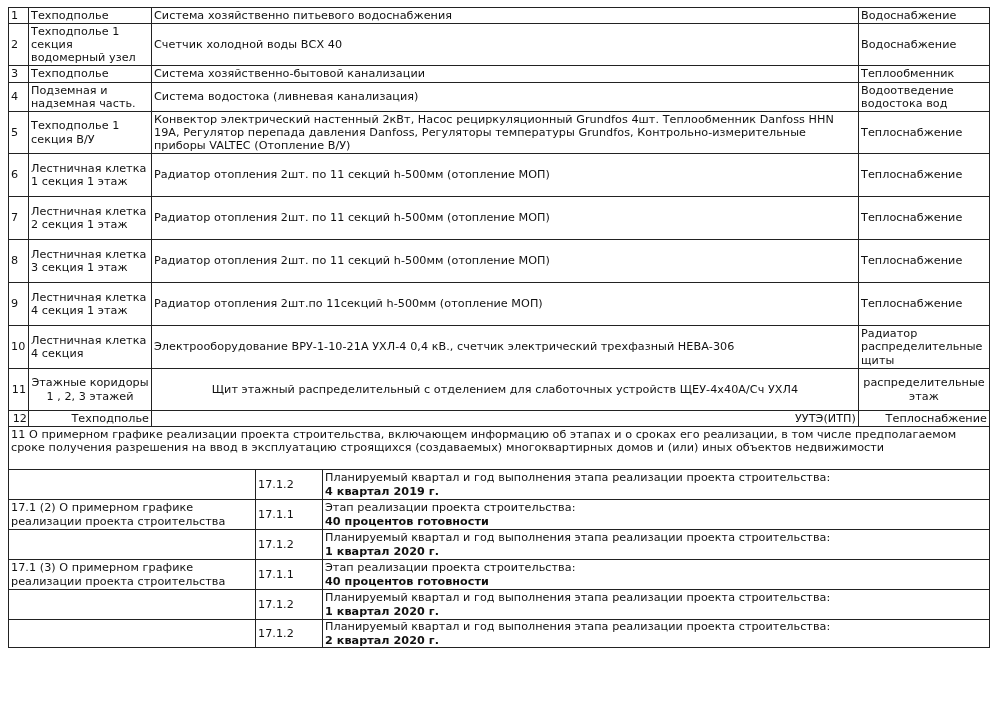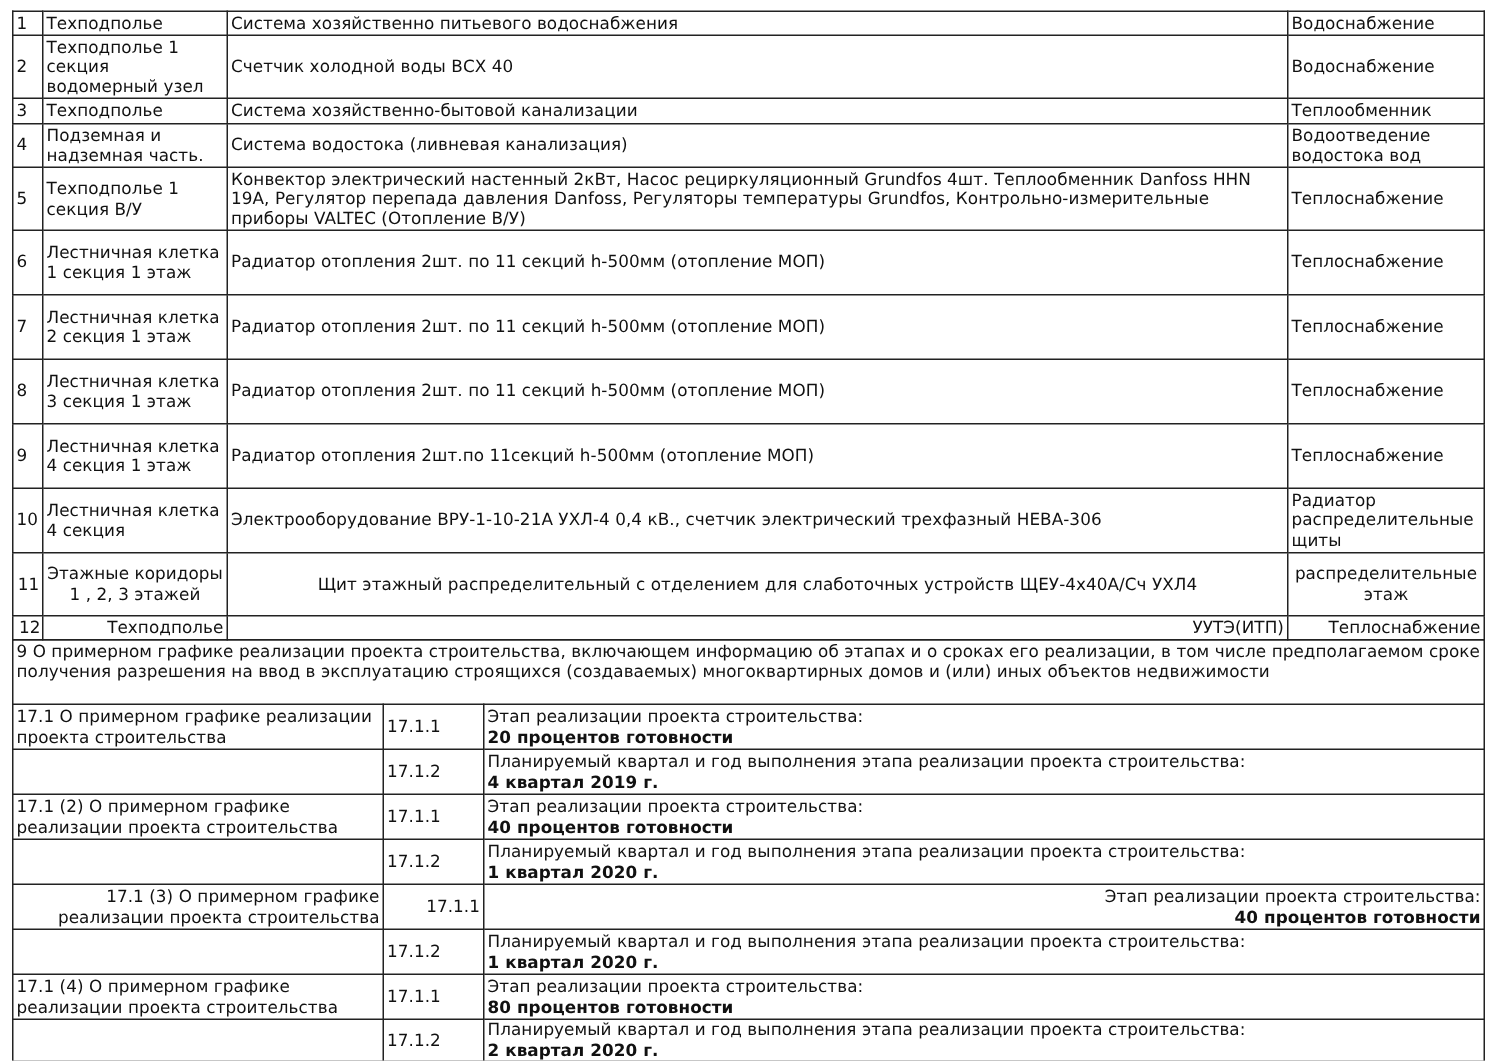--- a/index.html
+++ b/index.html
@@ -101,30 +101,22 @@
 </table>
 
 <table id="schedule">
   <colgroup>
     <col style="width:247px">
     <col style="width:67px">
     <col style="width:667px">
   </colgroup>
   <tbody id="schedule-body">
     <tr style="height:43px">
-      <td colspan="3" class="heading-cell">9 О примерном графике реализации проекта строительства, включающем информацию об этапах и о сроках его реализации, в том числе предполагаемом сроке получения разрешения на ввод в эксплуатацию строящихся (создаваемых) многоквартирных домов и (или) иных объектов недвижимости</td>
+      <td colspan="3" class="heading-cell">11 О примерном графике реализации проекта строительства, включающем информацию об этапах и о сроках его реализации, в том числе предполагаемом сроке получения разрешения на ввод в эксплуатацию строящихся (создаваемых) многоквартирных домов и (или) иных объектов недвижимости</td>
     </tr>
-  <tr style="height: 30px;">
-        <td>17.1 О примерном графике реализации проекта строительства</td>
-        <td>17.1.1</td>
-        <td>
-          <span class="lbl">Этап реализации проекта строительства:</span>
-          <span class="bold">20 процентов готовности</span>
-        </td>
-      </tr>
       <tr style="height: 30px;">
         <td></td>
         <td>17.1.2</td>
         <td>
           <span class="lbl">Планируемый квартал и год выполнения этапа реализации проекта строительства:</span>
           <span class="bold">4 квартал 2019 г.</span>
         </td>
       </tr>
       <tr style="height: 30px; margin-left: 40px;">
         <td>17.1 (2) О примерном графике реализации проекта строительства</td>
@@ -135,44 +127,36 @@
         </td>
       </tr>
       <tr style="height: 30px;">
         <td></td>
         <td>17.1.2</td>
         <td>
           <span class="lbl">Планируемый квартал и год выполнения этапа реализации проекта строительства:</span>
           <span class="bold">1 квартал 2020 г.</span>
         </td>
       </tr>
-      <tr style="height: 30px; text-align: right;">
+      <tr style="height: 30px;">
         <td>17.1 (3) О примерном графике реализации проекта строительства</td>
         <td>17.1.1</td>
         <td>
           <span class="lbl">Этап реализации проекта строительства:</span>
           <span class="bold">40 процентов готовности</span>
         </td>
       </tr>
       <tr style="height: 30px;">
         <td></td>
         <td>17.1.2</td>
         <td>
           <span class="lbl">Планируемый квартал и год выполнения этапа реализации проекта строительства:</span>
           <span class="bold">1 квартал 2020 г.</span>
         </td>
       </tr>
-      <tr style="height: 30px;">
-        <td>17.1 (4) О примерном графике реализации проекта строительства</td>
-        <td>17.1.1</td>
-        <td>
-          <span class="lbl">Этап реализации проекта строительства:</span>
-          <span class="bold">80 процентов готовности</span>
-        </td>
-      </tr>
       <tr style="height: 28px;">
         <td></td>
         <td>17.1.2</td>
         <td>
           <span class="lbl">Планируемый квартал и год выполнения этапа реализации проекта строительства:</span>
           <span class="bold">2 квартал 2020 г.</span>
         </td>
       </tr>
     </tbody>
 </table>

